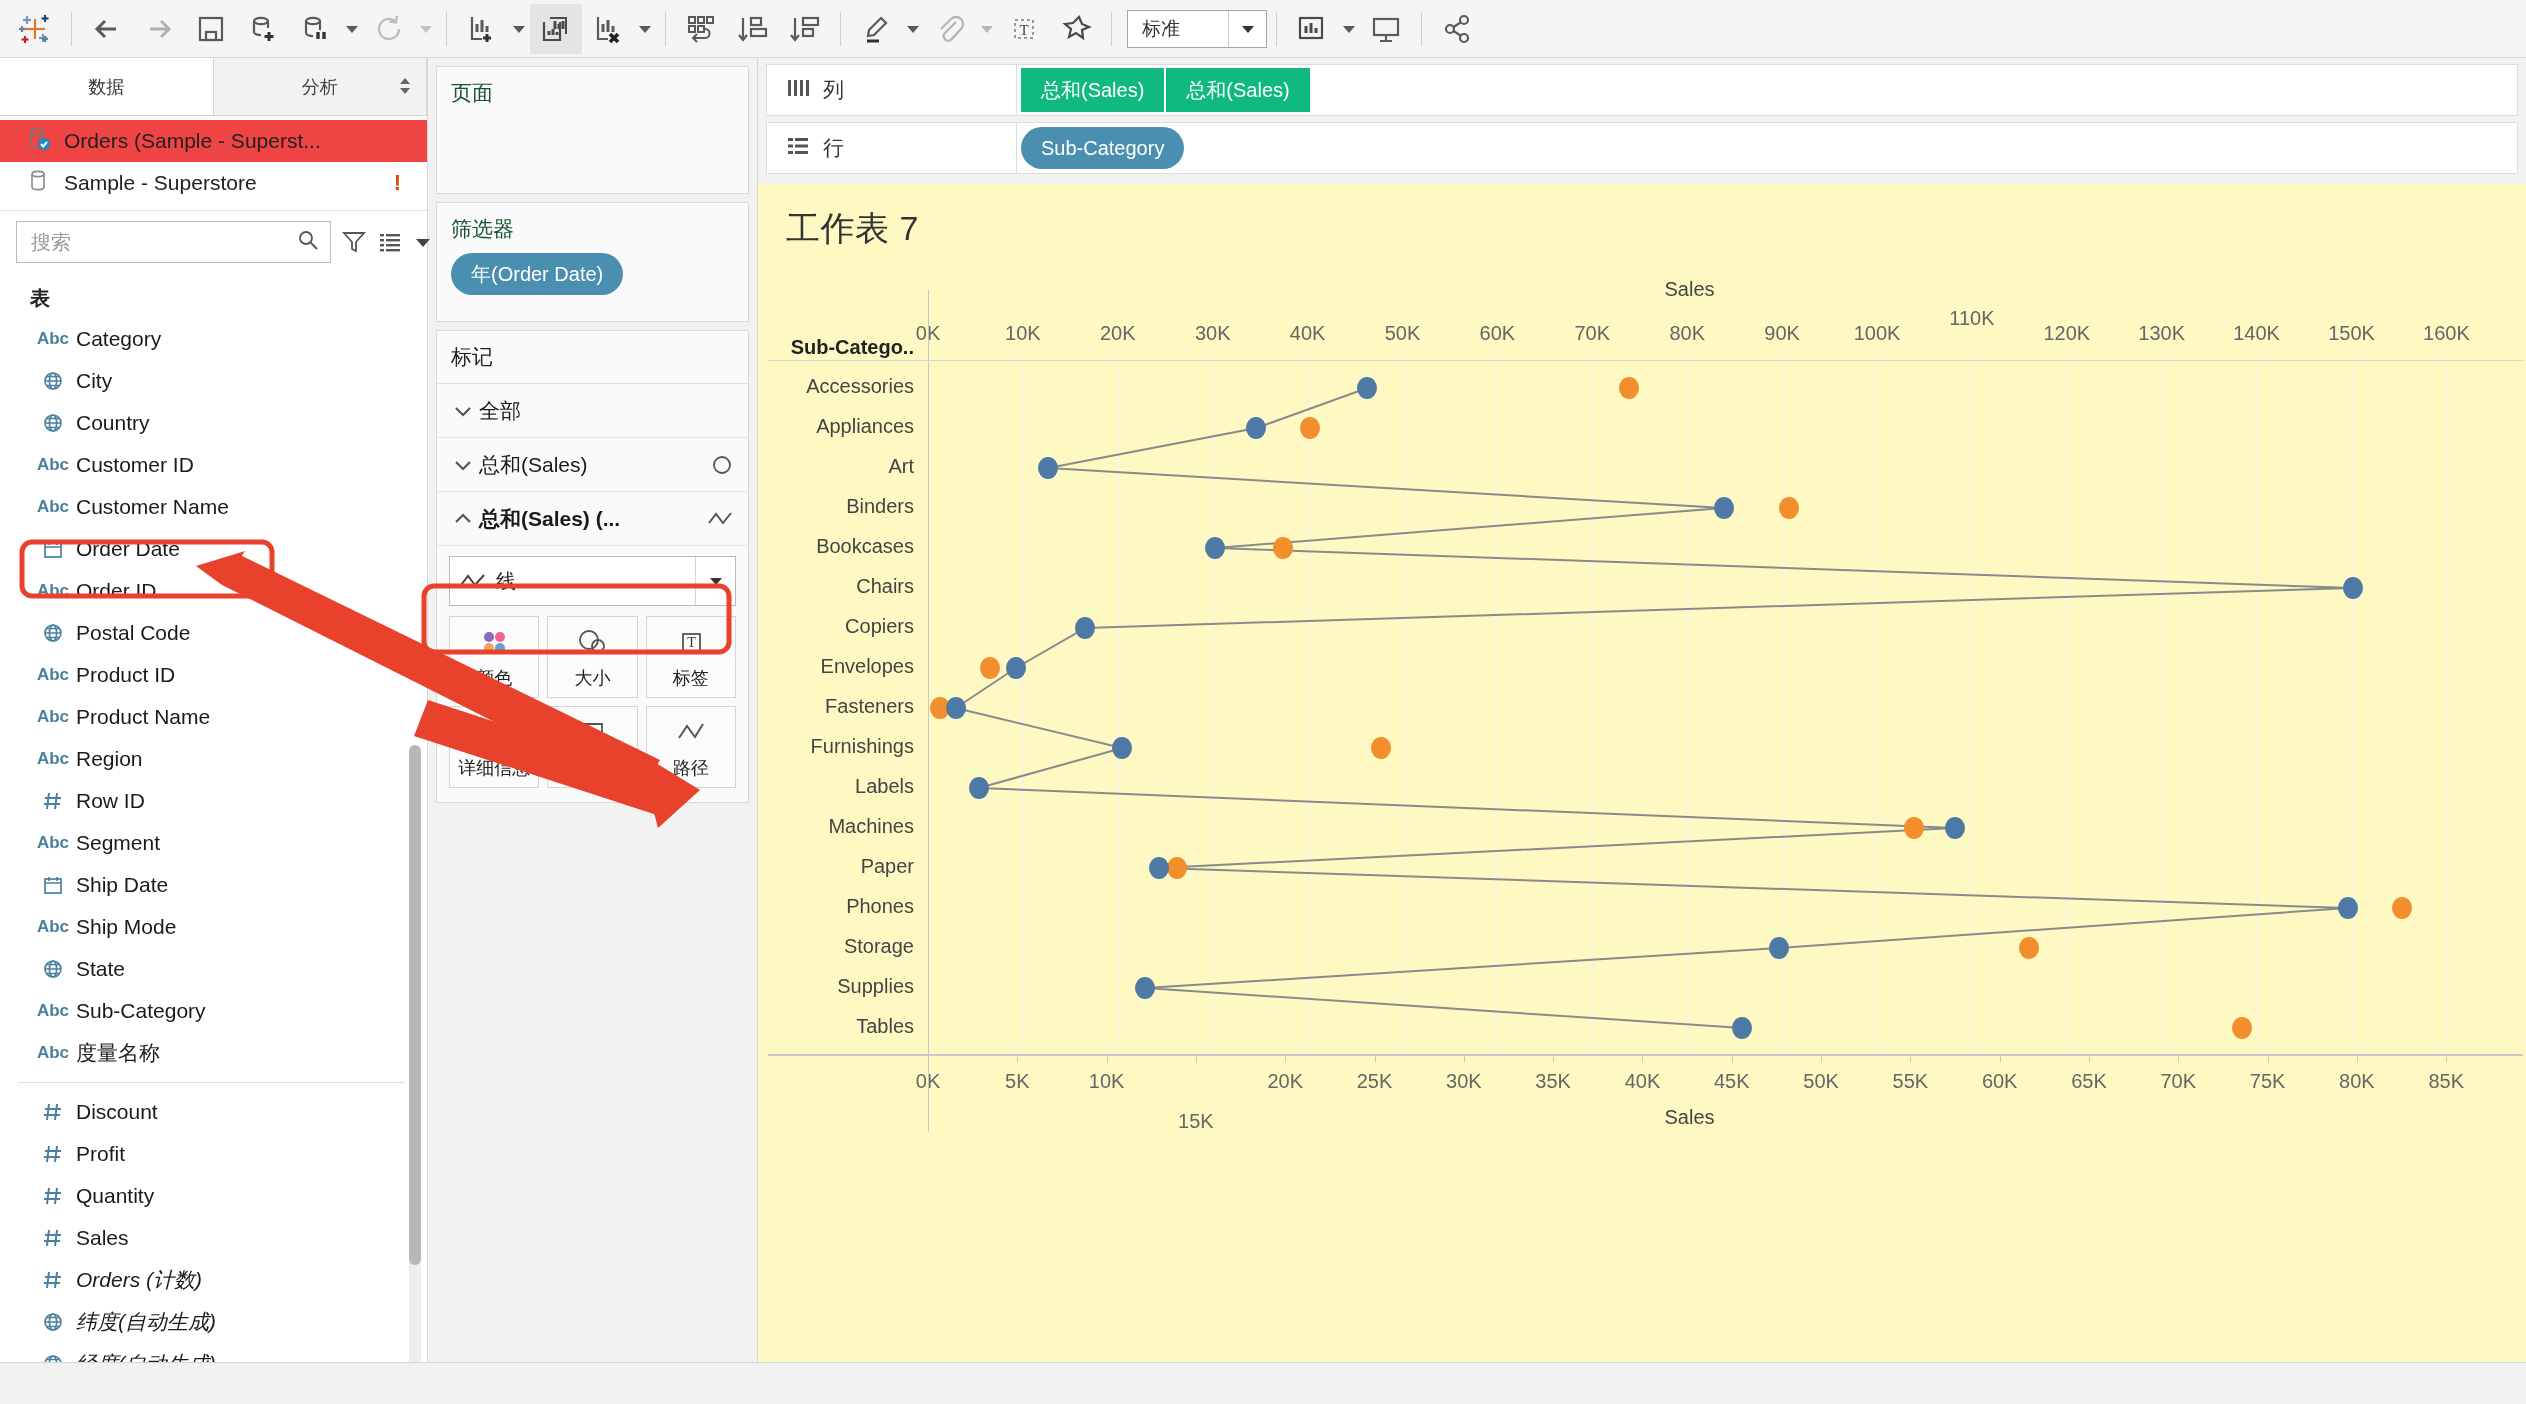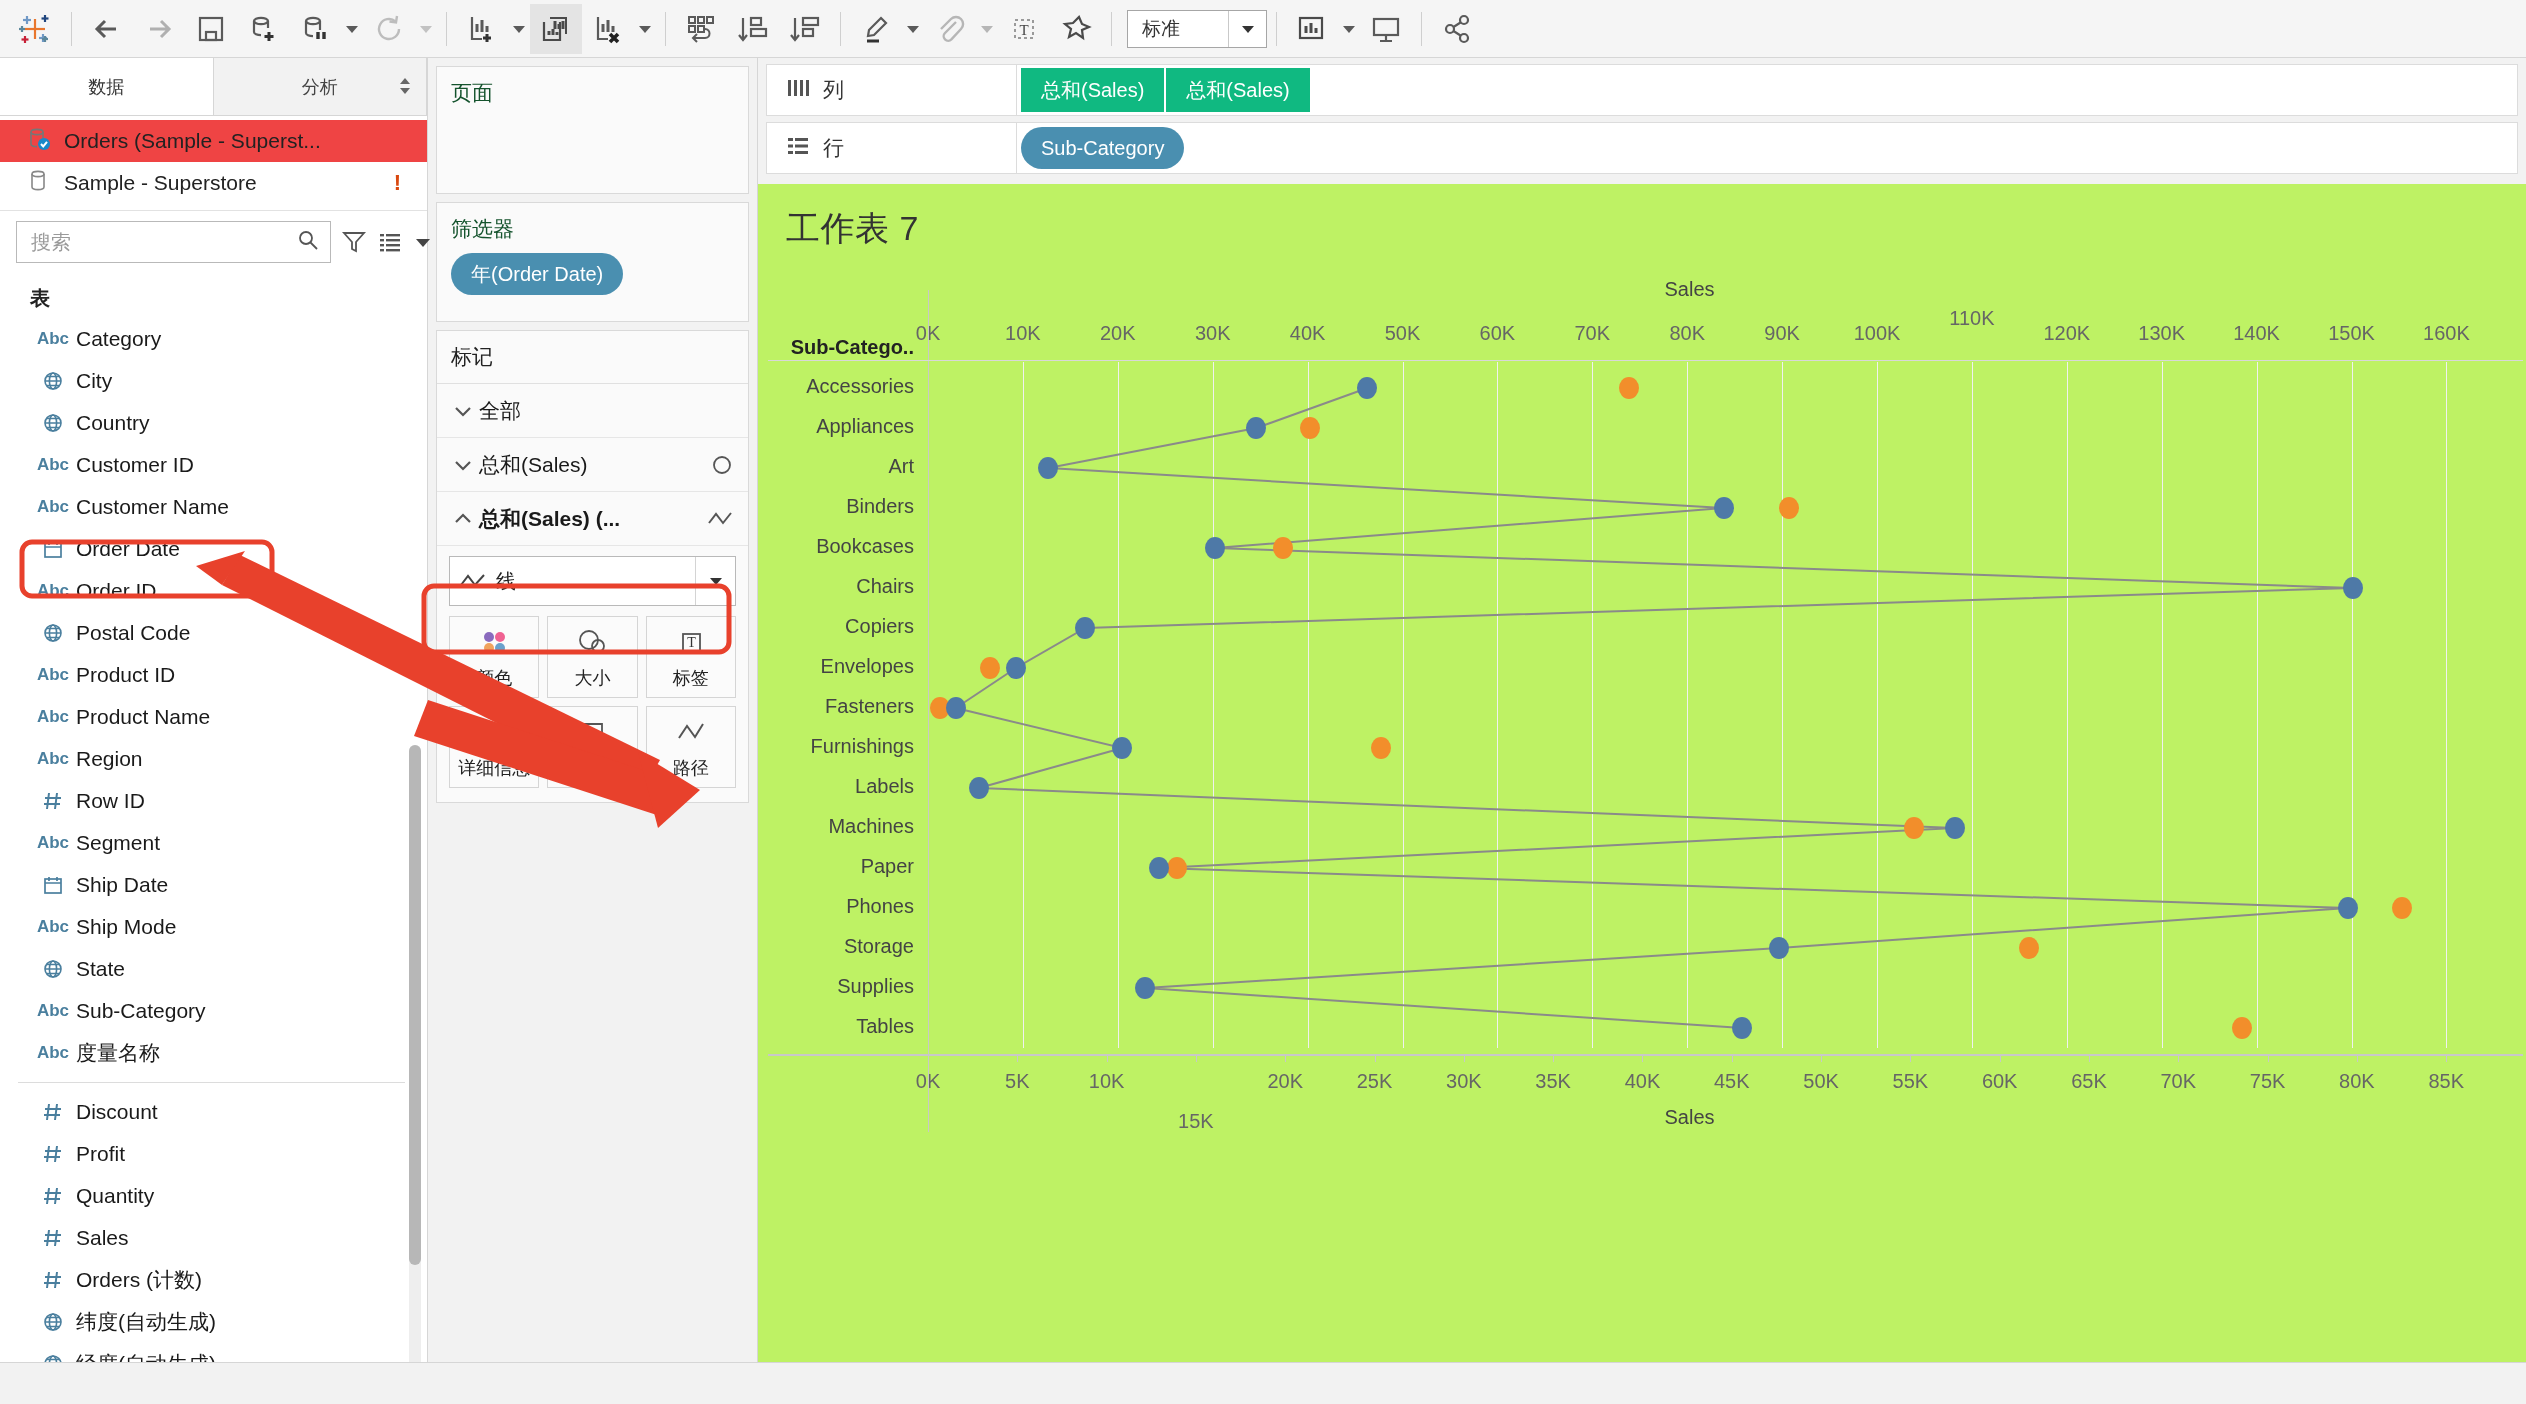--- a/index.html
+++ b/index.html
@@ -91,21 +91,21 @@
   .fields-scroll { flex:1; overflow:hidden; position:relative; padding-top:2px; }
   .grp-title { font-size:20px; font-weight:bold; color:#222; padding:8px 0 6px 30px; }
   .field {
     height:42px; display:flex; align-items:center; gap:0px;
     padding-left:30px; font-size:21px; color:#1a1a1a; cursor:pointer; white-space:nowrap;
   }
   .field .ficon {
     width:46px; min-width:46px; display:flex; align-items:center; justify-content:center;
     color:#4a7f9e; font-size:17px; font-weight:600;
   }
-  .field.ital .fname { }
+  .field.ital .fname { font-style:italic; }
   .fdivider { height:1px; background:#dcdcdc; margin:8px 22px 8px 18px; }
 
   .pane-scrollbar {
     position:absolute; right:6px; top:470px; width:12px; height:700px;
     background:#eeeeee; border-radius:6px;
   }
   .pane-scrollbar i { position:absolute; top:0; left:0; width:12px; height:520px; background:#b7b7b7; border-radius:6px; display:block; }
 
   
   .cards-col {
@@ -159,21 +159,21 @@
   .viz-wrap { flex:1; background:#fff; display:flex; flex-direction:column; min-width:0; }
   .shelves { background:#f2f2f2; padding:6px 8px 4px 8px; }
   .shelf { display:flex; align-items:stretch; background:#fff; border:1px solid #dcdcdc; height:52px; margin-bottom:6px; }
   .shelf-lbl {
     width:250px; min-width:250px; display:flex; align-items:center; gap:12px;
     font-size:21px; color:#333; padding-left:18px; border-right:1px solid #dcdcdc;
   }
   .shelf-drop { flex:1; display:flex; align-items:center; gap:0px; padding:3px 0 3px 2px; }
   .shelf-drop .pill { margin-left:2px; }
 
-  .sheet { flex:1; background:#bef264; position:relative; overflow:hidden; padding:0 10px 0 0; }
+  .sheet { flex:1; background:#fef9c3; position:relative; overflow:hidden; padding:0 10px 0 0; }
   .sheet-title { font-size:34px; color:#333; padding:22px 0 8px 28px; letter-spacing:.5px; }
 
   .chart-area { position:relative; }
   .axis-name-top { position:absolute; font-size:20px; color:#444; }
   .axis-name-bottom { position:absolute; font-size:20px; color:#444; }
   .rowhdr-title { position:absolute; font-size:20px; font-weight:bold; color:#222; }
   .rowlbl { position:absolute; font-size:20px; color:#444; text-align:right; }
   .ticklbl { position:absolute; font-size:20px; color:#666; text-align:center; }
 
   .grid-v { position:absolute; width:1px; background:#f0f0f0; }

